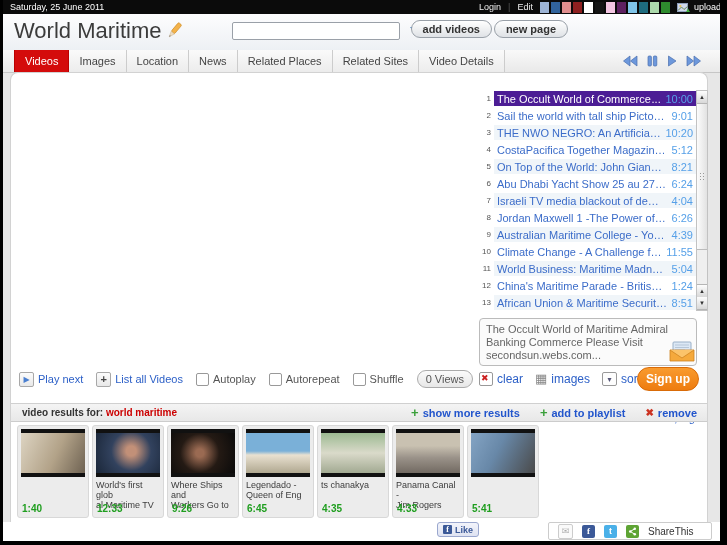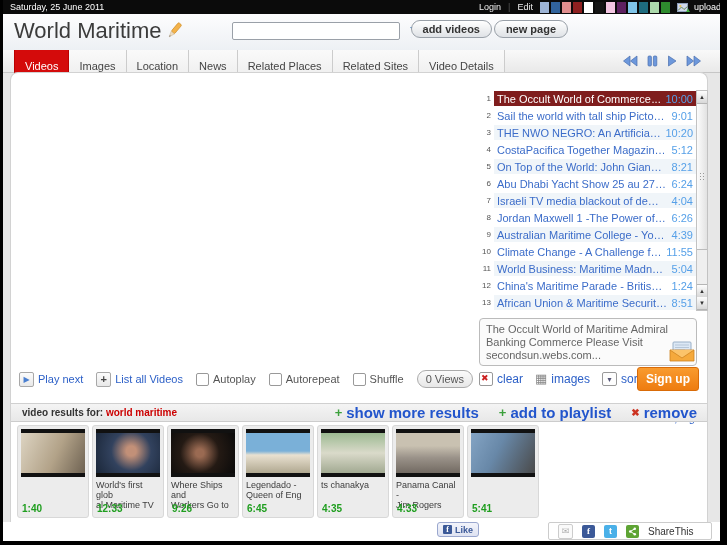--- a/index.html
+++ b/index.html
@@ -26,40 +26,40 @@
           border-left:5px solid transparent;border-right:5px solid transparent;border-top:6px solid #4a86c8;}
   .pillbtn{position:absolute;top:6px;height:16px;border:1px solid #99a0a8;border-radius:10px;
           background:linear-gradient(#ffffff,#dfe2e6);font-size:11px;font-weight:bold;color:#333;
           padding:0 11px;line-height:16px;cursor:pointer;}
   #add-videos{right:228px;}
   #new-page2{right:152px;}
   
   #tabbar{position:absolute;left:0;top:36px;width:717px;height:22px;
           background:linear-gradient(#f9f9f9,#e9e9e9);border-bottom:1px solid #c6c6c6;display:flex;}
   #tabs{display:flex;margin-left:11px;height:100%;}
-  .tab{font-size:11px;color:#444;padding:16px 10px;display:flex;align-items:center;
+  .tab{font-size:11px;color:#444;padding:6px 10px;display:flex;align-items:center;
        border-right:1px solid #ccc;background:linear-gradient(#fafafa,#ececec);cursor:pointer;}
   .tab:first-child{border-left:1px solid #ccc;}
   .tab.active{background:#d40b0b;color:#fff;border-color:#b00;}
   #playctl{margin-left:auto;display:flex;align-items:center;gap:9px;padding-right:18px;}
   #playctl svg{display:block;}
   
   #panel{position:absolute;left:7px;top:58px;width:698px;height:450px;background:#fff;
          border:1px solid #d2d2d2;border-bottom:none;border-radius:8px 8px 0 0;box-sizing:border-box;}
   #player-area{position:absolute;left:2px;top:2px;width:460px;height:330px;background:#fff;}
   
   #playlist{position:absolute;left:468px;top:17px;width:217px;}
   .prow{display:flex;align-items:center;height:17px;font-size:11px;cursor:pointer;}
   .pnum{width:12px;text-align:right;font-size:8px;color:#555;margin-right:3px;flex:none;}
   .pbody{flex:1;display:flex;align-items:center;height:15px;padding:0 3px;overflow:hidden;}
   .prow:nth-child(odd) .pbody{background:#f0f5f9;}
   .ptitle{color:#3b6cc9;white-space:nowrap;overflow:hidden;text-overflow:ellipsis;}
   .pell{margin-left:auto;color:#fff;}
   .pdur{margin-left:auto;color:#56a0e8;flex:none;padding-left:4px;}
-  .prow.selected .pbody{background:#7f1d1d;}
+  .prow.selected .pbody{background:#4c1d95;}
   .prow.selected .ptitle{color:#fff;}
   
   #pscroll{position:absolute;left:685px;top:17px;width:12px;height:221px;background:#efefef;
            border:1px solid #c2c2c2;box-sizing:border-box;}
   .sbtn{position:absolute;left:0;width:10px;height:12px;background:linear-gradient(#fdfdfd,#d8d8d8);
         border-bottom:1px solid #b5b5b5;font-size:6px;color:#333;text-align:center;line-height:12px;cursor:pointer;}
   #sb-up{top:0;}
   #sb-thumb{position:absolute;left:0;top:13px;width:10px;height:145px;cursor:pointer;
         background:linear-gradient(90deg,#fcfcfc,#e2e2e2);border-bottom:1px solid #bbb;}
   #sb-grip{position:absolute;left:2px;top:68px;width:6px;height:10px;
@@ -81,32 +81,32 @@
   .cblbl{color:#555;}
   #views-badge{border:1px solid #ababab;border-radius:9px;background:linear-gradient(#fbfbfb,#e7e7e7);
            padding:2px 8px;color:#555;cursor:pointer;}
   #ctl-right{position:absolute;left:468px;top:299px;display:flex;align-items:center;gap:12px;font-size:12px;}
   .cbox{width:12px;height:12px;border:1px solid #999;background:#fff;border-radius:2px;position:relative;display:inline-block;}
   .cbox .x{position:absolute;left:1px;top:0px;font-size:9px;color:#cc2222;}
   .gicon{font-size:13px;color:#888;line-height:12px;}
   .sorticon{width:13px;height:12px;border:1px solid #999;border-radius:2px;background:#fdfdfd;
            display:inline-flex;align-items:center;justify-content:center;font-size:8px;color:#557;}
   #signup-btn{position:absolute;left:626px;top:294px;width:60px;height:22px;
-           background:linear-gradient(#f99b2e,#ee7c10);border:1px solid #d96b08;border-radius:3px;
+           background:linear-gradient(#f99b2e,#ee7c10);border:1px solid #d96b08;border-radius:12px;
            color:#fff;font-weight:bold;font-size:12px;text-align:center;line-height:22px;cursor:pointer;}
   #have-acct{position:absolute;right:12px;top:339px;font-size:11px;color:#2b5fc7;cursor:pointer;}
   
   #results-bar{position:absolute;left:0px;top:330px;width:100%;height:19px;
            background:linear-gradient(#f4f4f4,#e8e8e8);border-top:1px solid #d0d0d0;border-bottom:1px solid #cccccc;
            display:flex;align-items:center;font-size:10px;box-sizing:border-box;}
   #results-left{padding-left:11px;font-weight:bold;color:#333;}
   #results-query{color:#cc0000;}
   #results-links{margin-left:auto;display:flex;gap:20px;padding-right:10px;align-items:center;}
   .rlink{display:flex;align-items:center;gap:4px;cursor:pointer;}
-  .rlink .lbl{color:#2255cc;font-weight:bold;font-size:15px;}
+  .rlink .lbl{color:#2255cc;font-weight:bold;font-size:11px;}
   .plus{color:#3ba03b;font-weight:bold;font-size:13px;}
   .remx{color:#cc3322;font-weight:bold;font-size:10px;}
   
   #thumbs{position:absolute;left:6px;top:352px;display:flex;}
   .tcell{width:72px;height:93px;background:#ececec;border:1px solid #d8d8d8;border-radius:3px;
          margin-right:3px;box-sizing:border-box;cursor:pointer;position:relative;}
   .timg{margin:3px auto 0;width:64px;height:48px;background:#111;position:relative;}
   .scene{position:absolute;left:0;top:4px;width:64px;height:40px;}
   .s1{background:linear-gradient(115deg,#ddd4c2,#b2a288 55%,#6e6252);}
   .s2{background:radial-gradient(circle at 55% 45%,#c29078 12%,#32425e 48%,#1a2638);}

